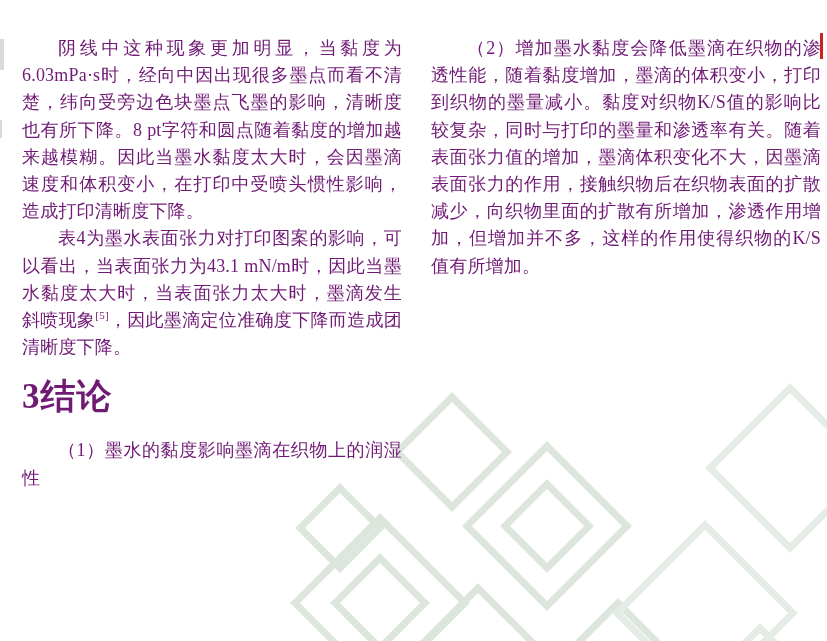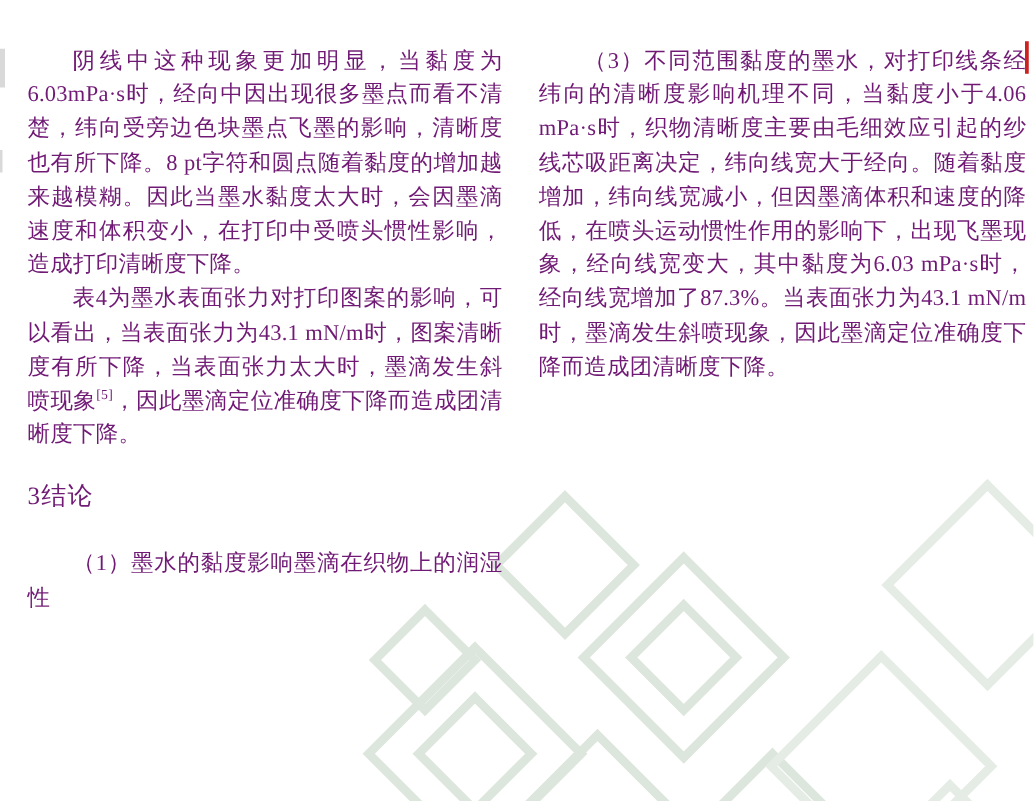--- a/index.html
+++ b/index.html
@@ -29,22 +29,22 @@
     text-justify: inter-ideograph;
     letter-spacing: 0.2px;
   }
   .col.left  { left: 22px;  width: 380px; }
   .col.right { left: 431px; width: 390px; }
   .col p { margin: 0; text-indent: 2em; }
   .col p.no-indent { text-indent: 0; }
   .col sup { font-size: 11px; line-height: 0; }
   .col h2 {
     margin: 21px 0 25px 0;
-    font-size: 20px;
-    font-weight: normal;
+    font-size: 35px;
+    font-weight: bold;
     text-indent: 0;
     letter-spacing: 1px;
     line-height: 30px;
   }
   .red-mark {
     position: absolute;
     right: 4px; top: 5px;
     width: 3px; height: 26px;
     background: #cc2222;
     z-index: 2;
@@ -80,22 +80,22 @@
       <path d="M760 600 L820 660 L760 720 L700 660 Z"></path>
     </g>
   </svg>
 
   <div class="scan-mark one"></div>
   <div class="scan-mark two"></div>
   <div class="red-mark"></div>
 
   <div class="col left">
     <p>阴线中这种现象更加明显，当黏度为6.03mPa·s时，经向中因出现很多墨点而看不清楚，纬向受旁边色块墨点飞墨的影响，清晰度也有所下降。8 pt字符和圆点随着黏度的增加越来越模糊。因此当墨水黏度太大时，会因墨滴速度和体积变小，在打印中受喷头惯性影响，造成打印清晰度下降。</p>
-    <p><span>表4为墨水表面张力对打印图案的影响，可以看出，当表面张力为43.1 mN/m时，图案清晰度有所下降，当表面张力太大时，墨滴发生斜喷现象</span><sup>[5]</sup><span>，因此墨滴定位准确度下降而造成团清晰度下降。</span></p>
+    <p><span>表4为墨水表面张力对打印图案的影响，可以看出，当表面张力为43.1 mN/m时，因此当墨水黏度太大时，当表面张力太大时，墨滴发生斜喷现象</span><sup>[5]</sup><span>，因此墨滴定位准确度下降而造成团清晰度下降。</span></p>
     <h2>3结论</h2>
     <p>（1）墨水的黏度影响墨滴在织物上的润湿性</p>
   </div>
 
   <div class="col right">
-    <p>（3）不同范围黏度的墨水，对打印线条经纬向的清晰度影响机理不同，当黏度小于4.06 mPa·s时，织物清晰度主要由毛细效应引起的纱线芯吸距离决定，纬向线宽大于经向。随着黏度增加，纬向线宽减小，但因墨滴体积和速度的降低，在喷头运动惯性作用的影响下，出现飞墨现象，经向线宽变大，其中黏度为6.03 mPa·s时，经向线宽增加了87.3%。当表面张力为43.1 mN/m时，墨滴发生斜喷现象，因此墨滴定位准确度下降而造成团清晰度下降。</p>
+    <p>（2）增加墨水黏度会降低墨滴在织物的渗透性能，随着黏度增加，墨滴的体积变小，打印到织物的墨量减小。黏度对织物K/S值的影响比较复杂，同时与打印的墨量和渗透率有关。随着表面张力值的增加，墨滴体积变化不大，因墨滴表面张力的作用，接触织物后在织物表面的扩散减少，向织物里面的扩散有所增加，渗透作用增加，但增加并不多，这样的作用使得织物的K/S值有所增加。</p>
   </div>
 
 </div>
 
 </body></html>

